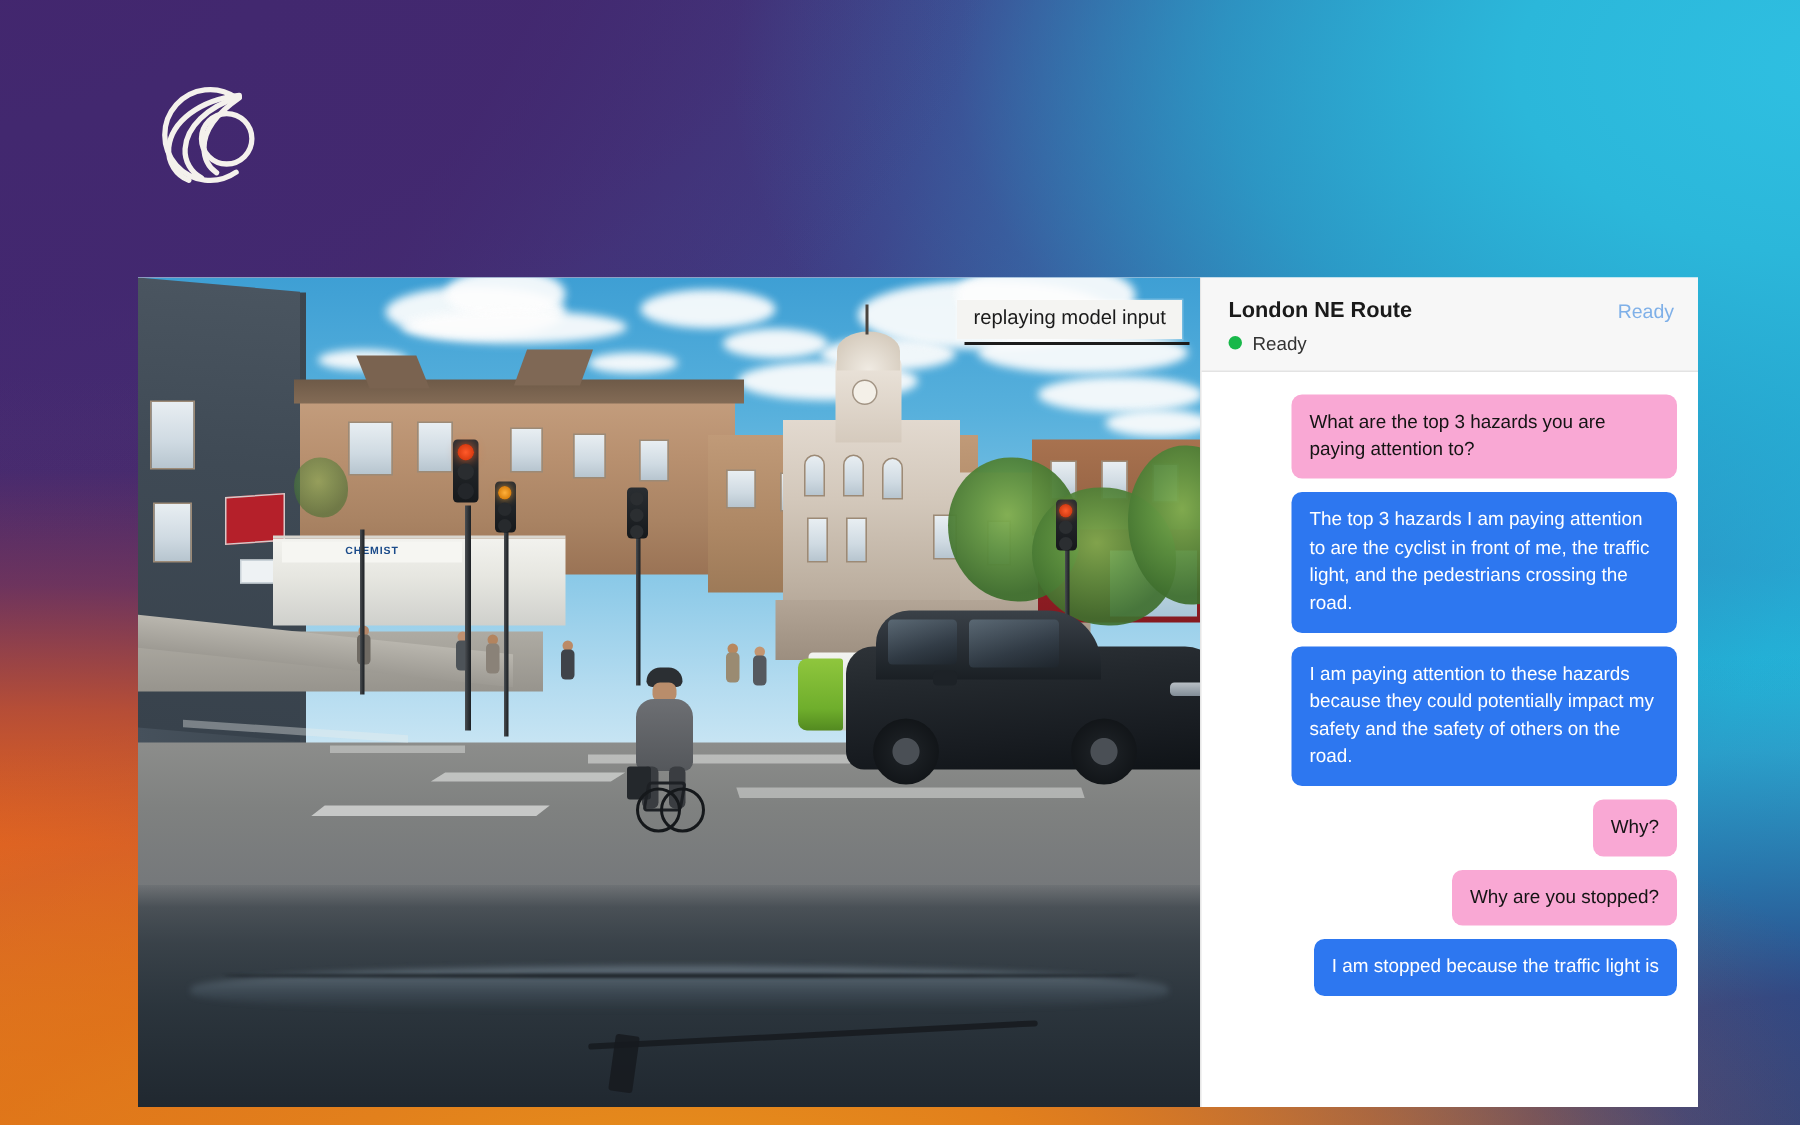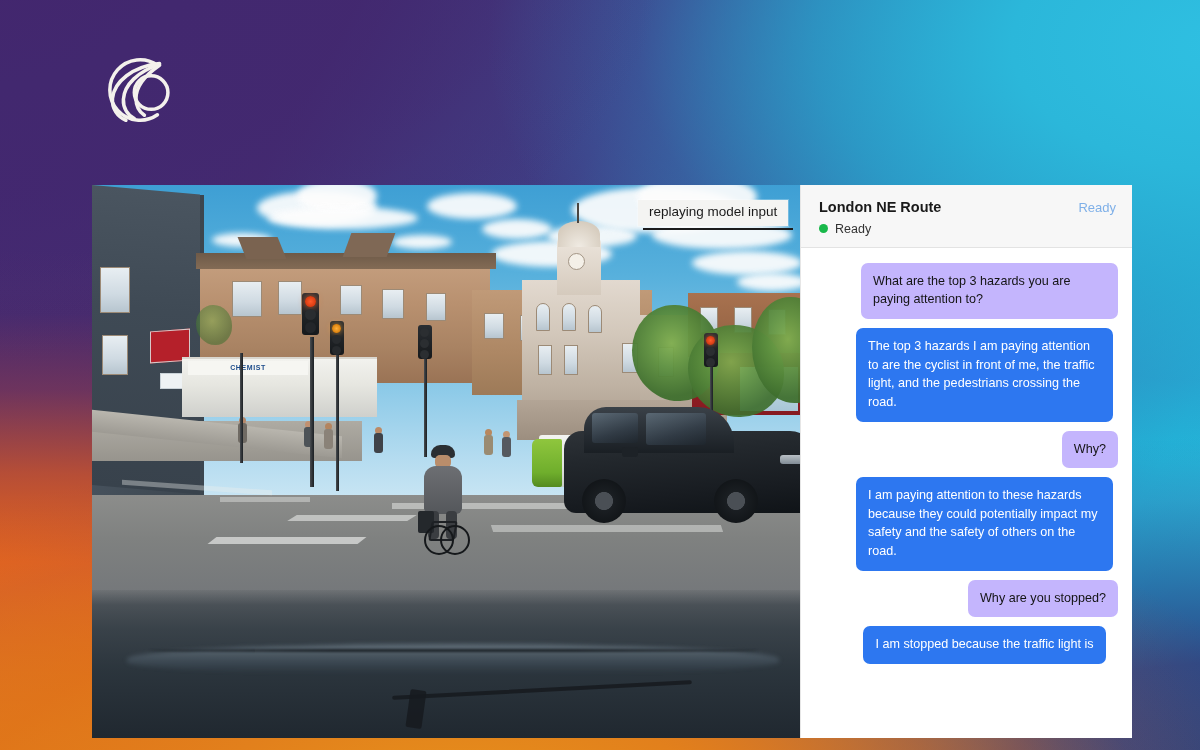--- a/index.html
+++ b/index.html
@@ -377,29 +377,29 @@
   }
   .messages {
     flex: 1;
     overflow: hidden;
     padding: 6px 14px 0 14px;
     display: flex; flex-direction: column;
     position: relative;
   }
   .msg { display: flex; margin-top: 9px; }
   .msg.user { justify-content: flex-end; }
-  .msg.bot { justify-content: center; margin-left: 36px; }
+  .msg.bot { justify-content: flex-end; margin-left: 36px; }
   .bubble {
     max-width: 257px;
     padding: 9px 12px 10px 12px;
     border-radius: 7px;
     font-size: 12.6px;
     line-height: 1.48;
   }
-  .bubble.user { background: #c4b5fd; color: #141414; }
+  .bubble.user { background: #f9a8d4; color: #141414; }
   .bubble.bot { background: #2d77f0; color: #ffffff; }
   .composer {
     position: absolute; left: 0; right: 0; bottom: 0;
     height: 47px;
     background: #ffffff;
     border-top: 1px solid #ececec;
     display: flex; align-items: center;
     padding: 0 12px 0 14px;
     gap: 10px;
   }
@@ -632,25 +632,25 @@
       <div class="close-btn">Ready</div>
     </div>
 
     <div class="messages">
       <div class="msg user">
         <div class="bubble user">What are the top 3 hazards you are paying attention to?</div>
       </div>
       <div class="msg bot">
         <div class="bubble bot">The top 3 hazards I am paying attention to are the cyclist in front of me, the traffic light, and the pedestrians crossing the road.</div>
       </div>
+      <div class="msg bot">
+        <div class="bubble bot">I am paying attention to these hazards because they could potentially impact my safety and the safety of others on the road.</div>
+      </div>
       <div class="msg user">
         <div class="bubble user">Why?</div>
-      </div>
-      <div class="msg bot">
-        <div class="bubble bot">I am paying attention to these hazards because they could potentially impact my safety and the safety of others on the road.</div>
       </div>
       <div class="msg user">
         <div class="bubble user">Why are you stopped?</div>
       </div>
       <div class="msg bot">
         <div class="bubble bot">I am stopped because the traffic light is</div>
       </div>
     </div>
 
   </div>

